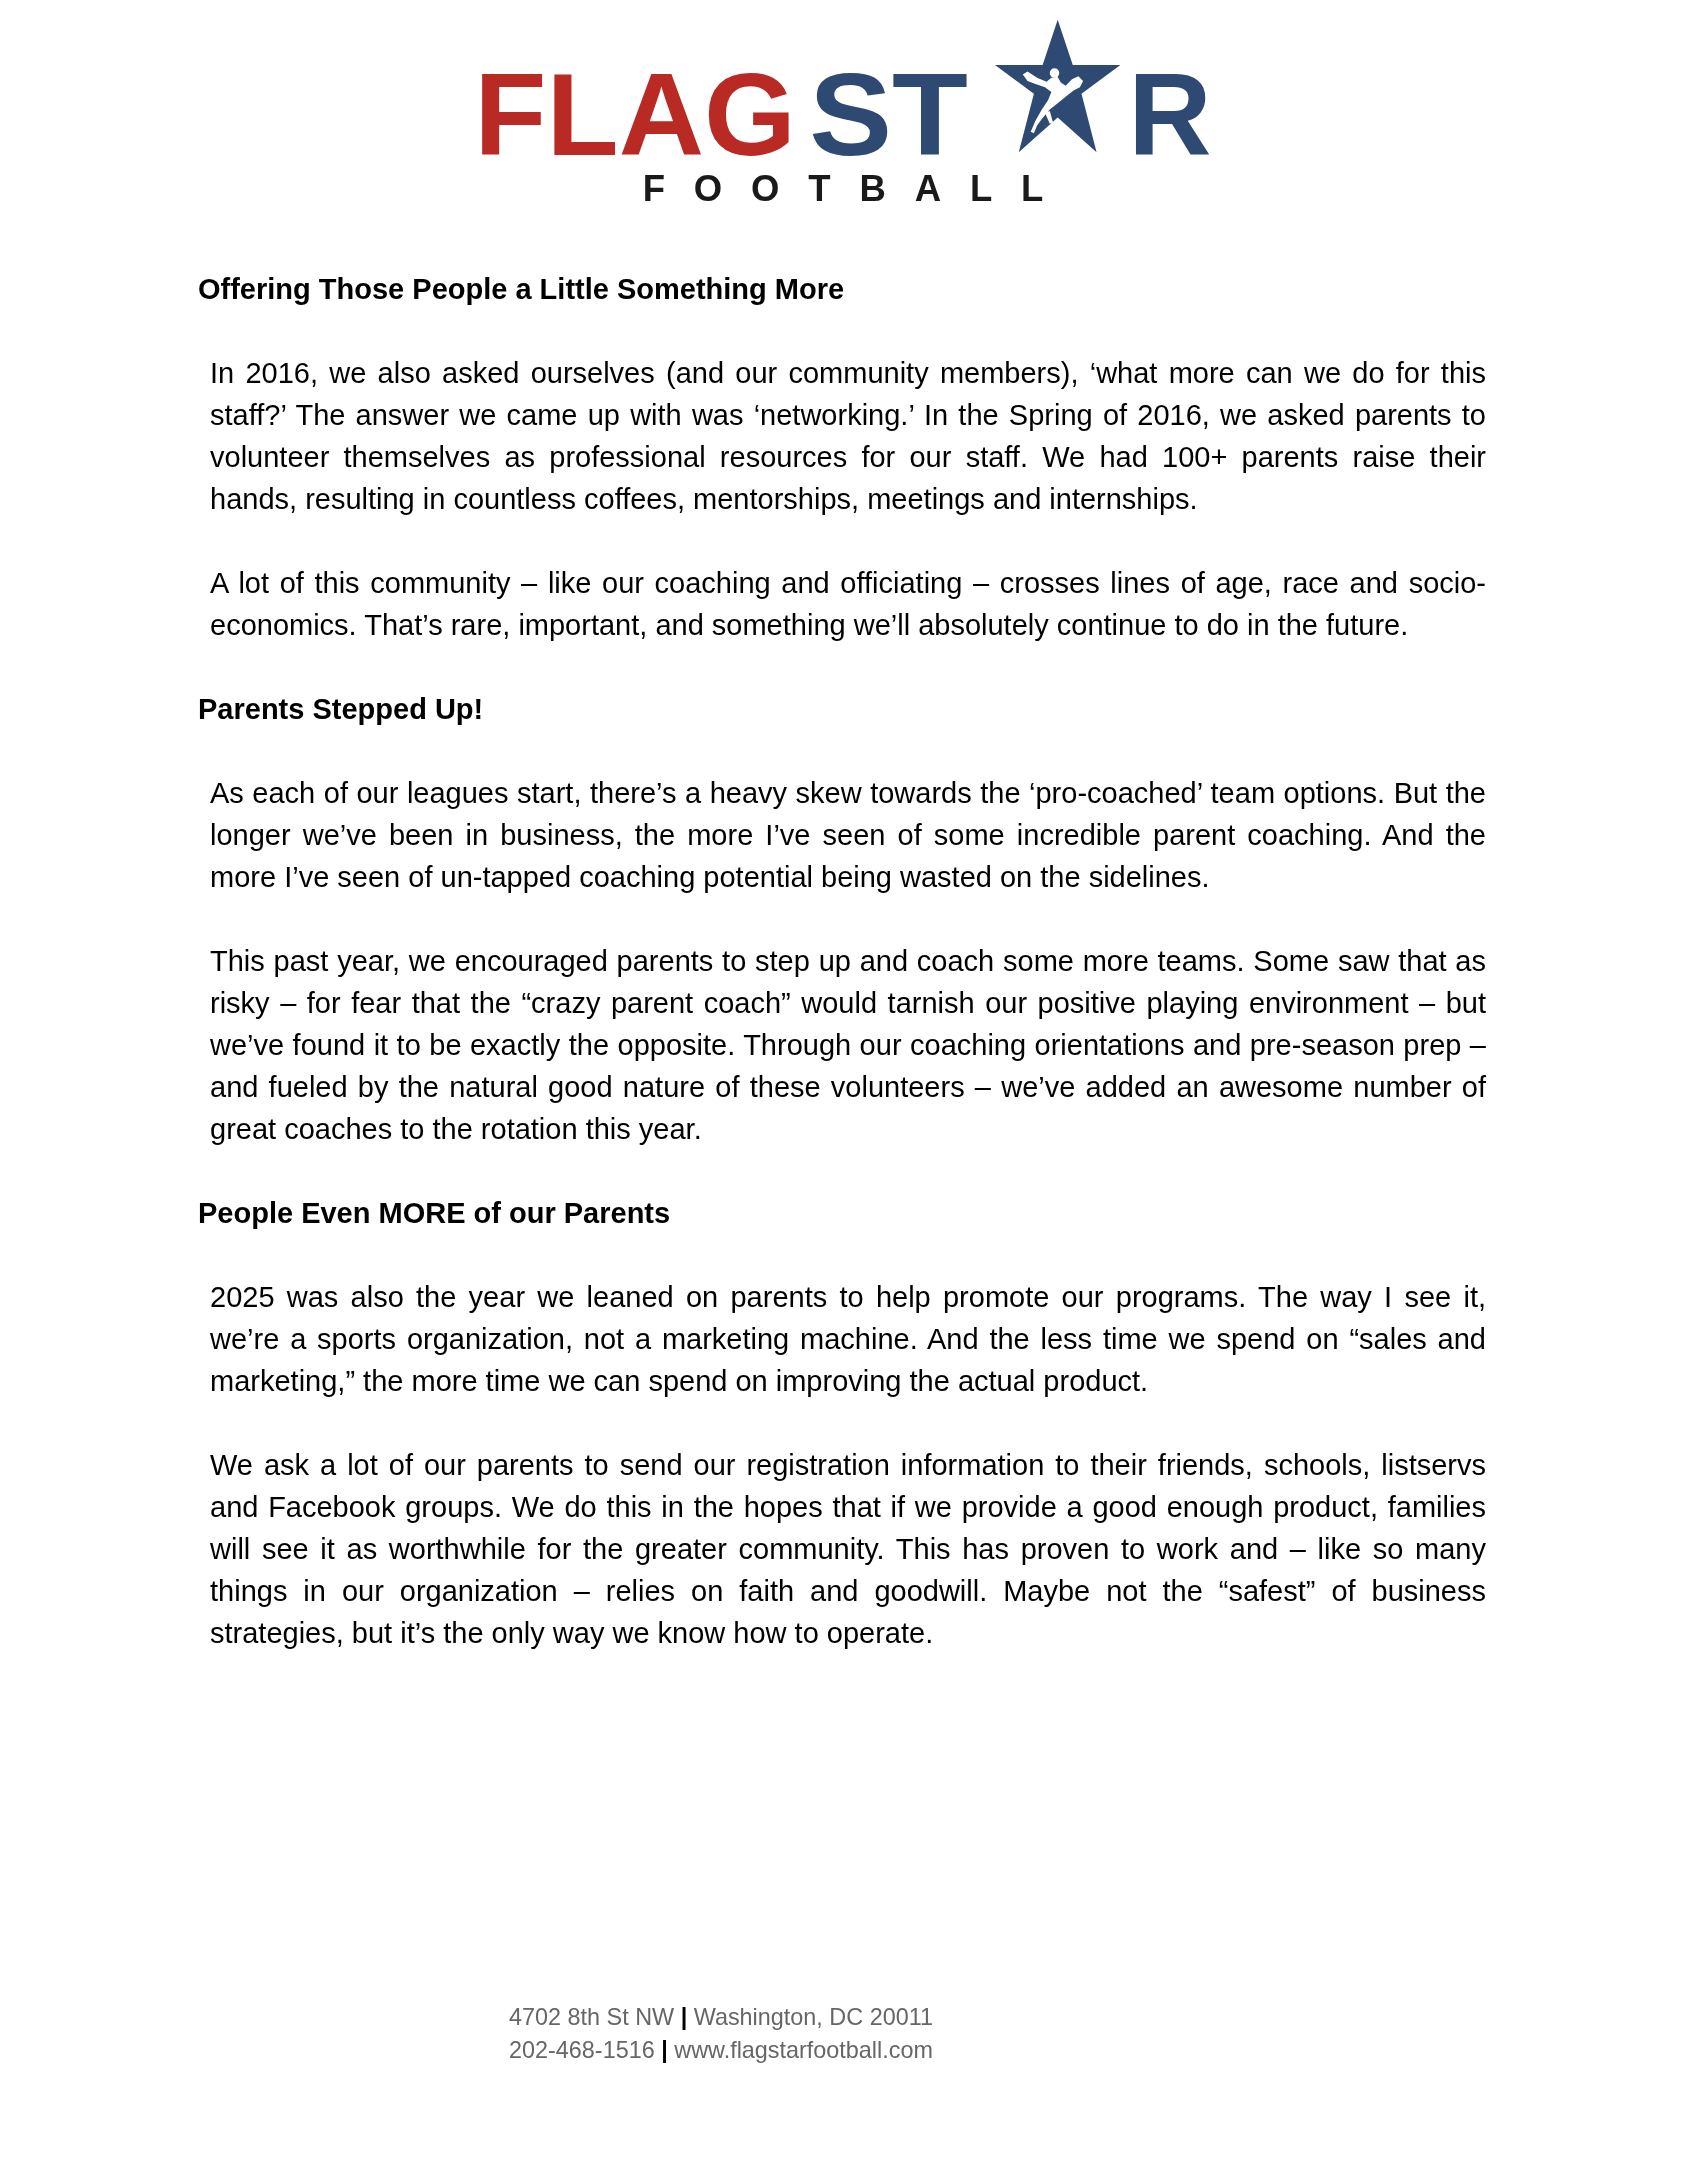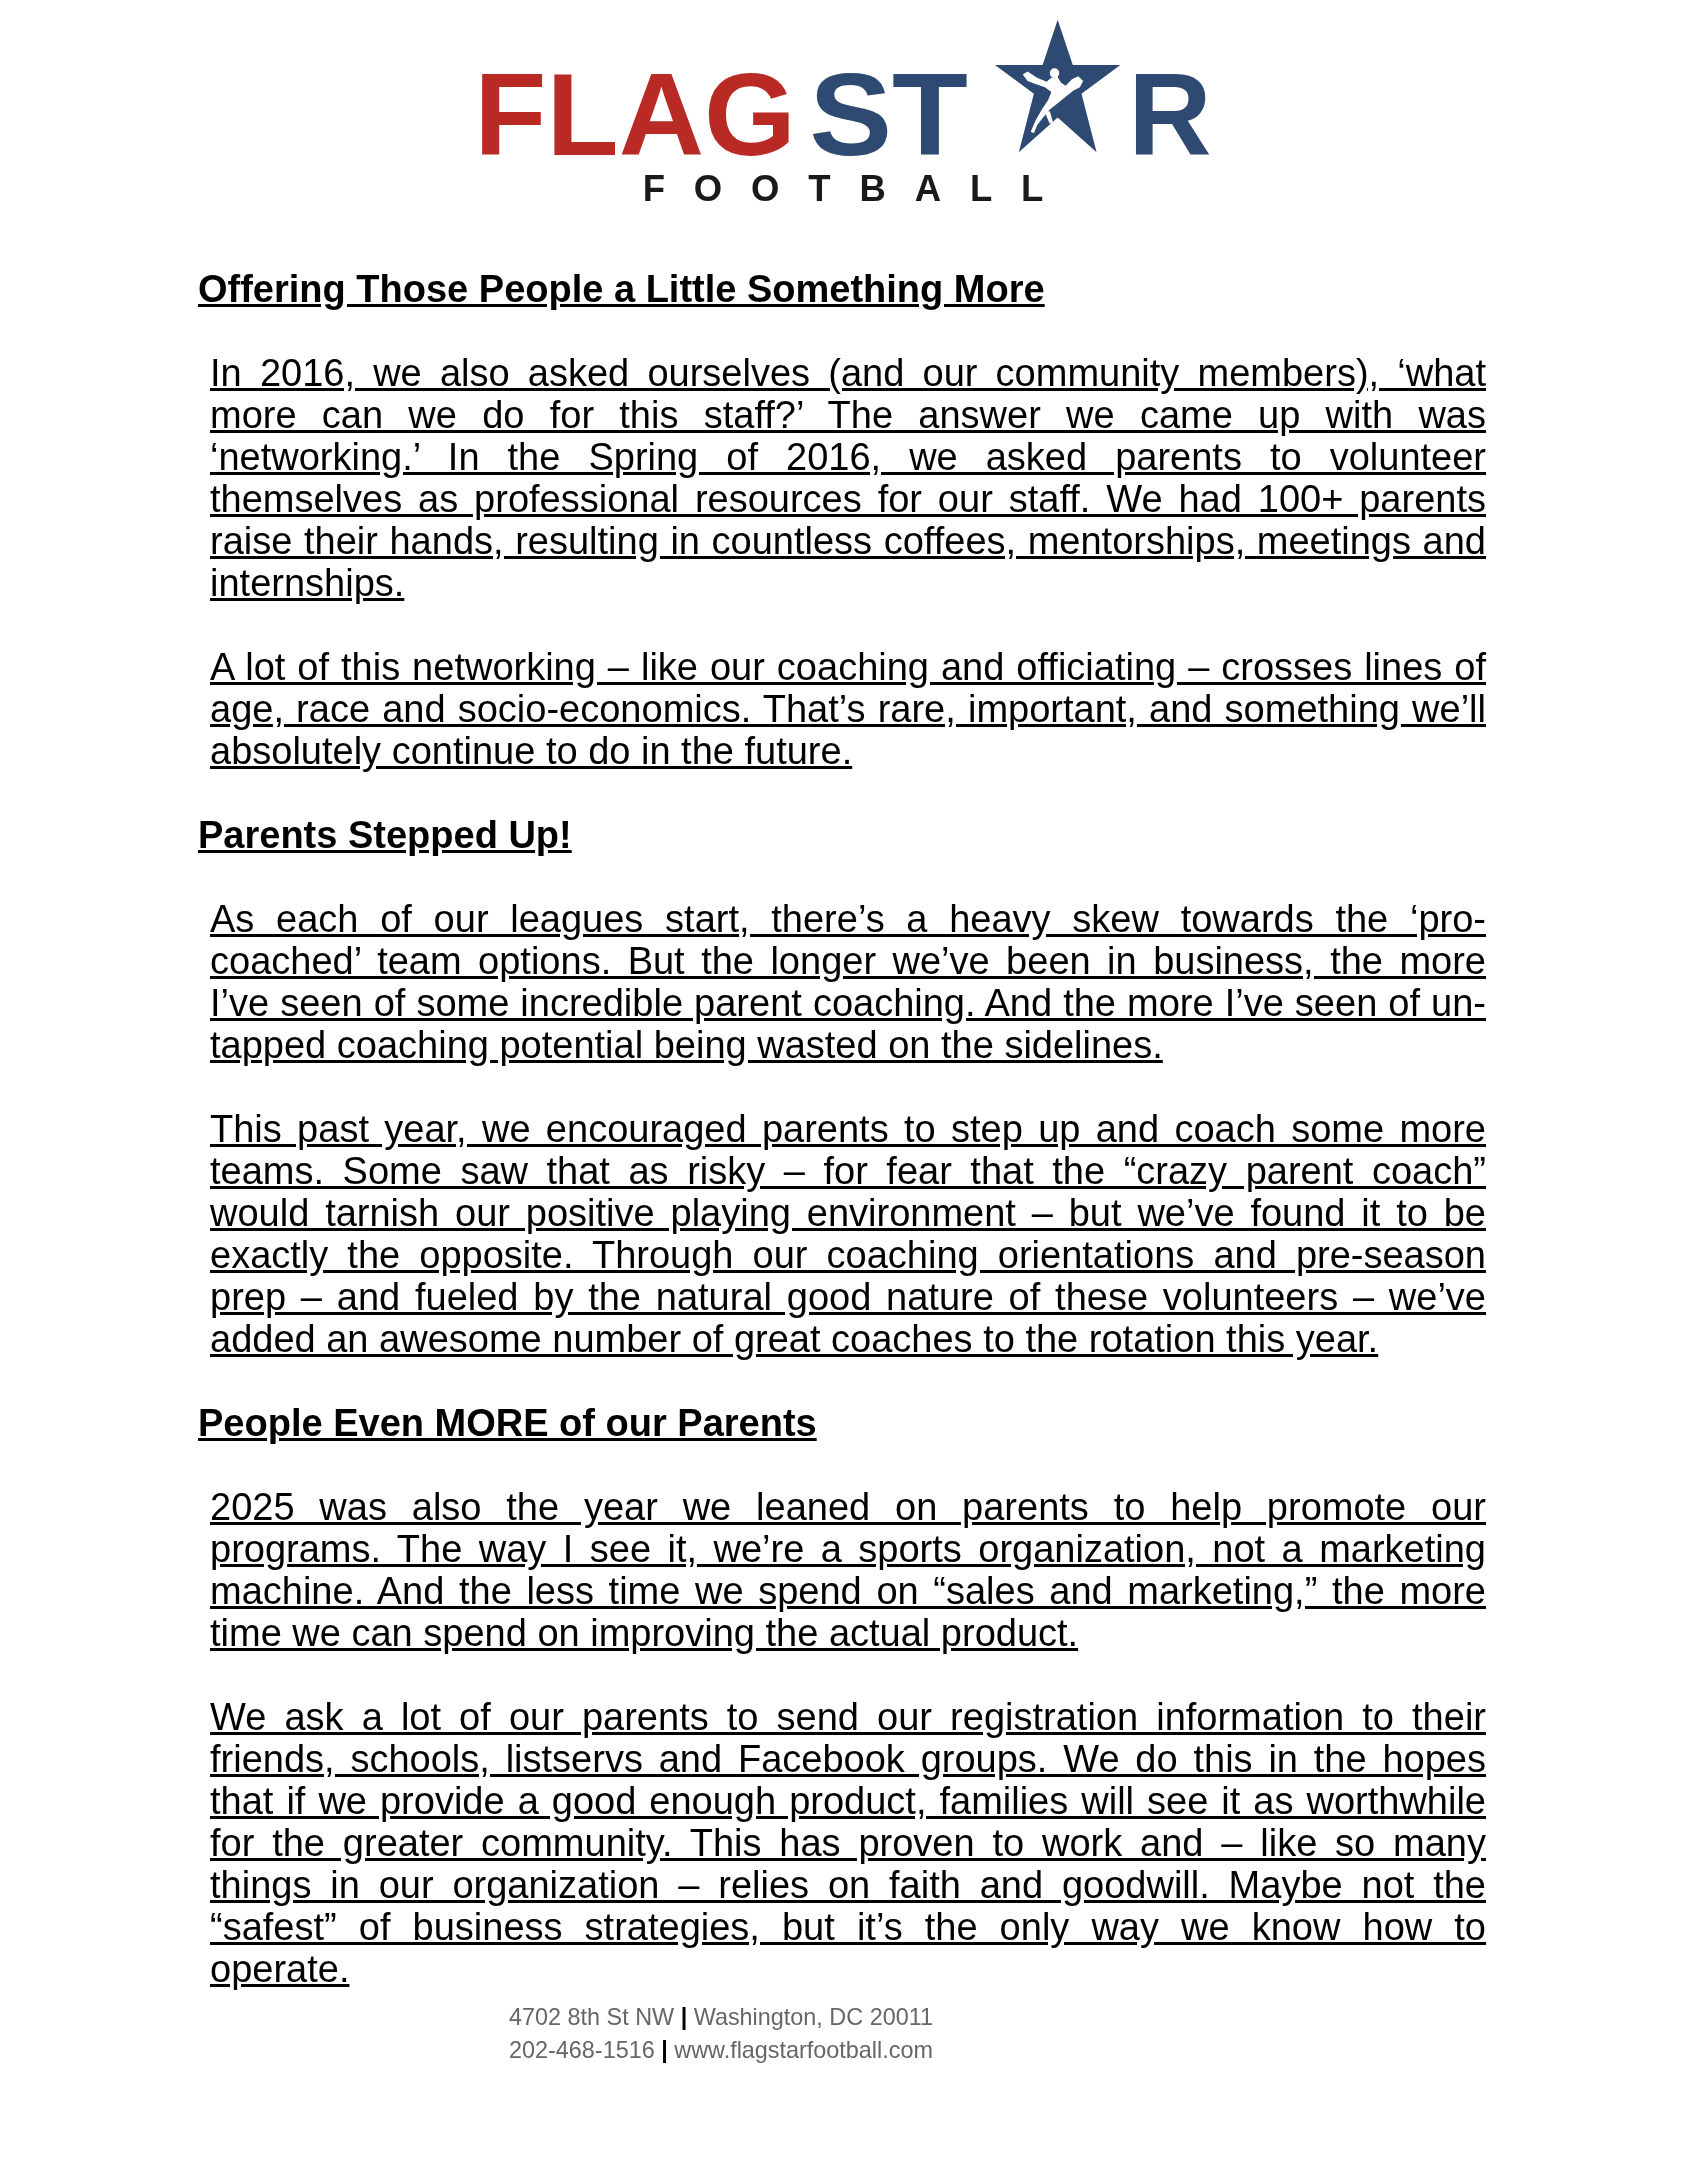--- a/index.html
+++ b/index.html
@@ -6,23 +6,22 @@
   body { width: 1687px; height: 2183px; position: relative; overflow: hidden; font-family: "Liberation Sans", sans-serif; color: #000; }
 
   #logo { position: absolute; left: 472px; top: 14.3px; width: 746px; height: 195px; }
   #logo svg { display: block; }
 
   #content {
     position: absolute;
     left: 198px;
     width: 1288px;
     top: 268px;
-    font-size: 38px;
+    font-size: 29px;
     line-height: 42px;
-    text-decoration: underline;
   }
   #content .heading { font-weight: bold; margin: 0 0 42px 0; }
   #content .para { margin: 0 0 42px 12px; text-align: justify; text-align-last: left; }
 
   #footer {
     position: absolute;
     left: 0; width: 1442px;
     top: 2001px;
     text-align: center;
     font-size: 23.4px;
@@ -52,21 +51,21 @@
     <text x="827" y="177" fill="#2F4A72" font-family="Liberation Sans, sans-serif" font-weight="bold" font-size="148" textLength="105" lengthAdjust="spacingAndGlyphs">R</text>
 
     <text x="215" y="235" fill="#1A1A1A" font-family="Liberation Sans, sans-serif" font-weight="bold" font-size="46" textLength="505" lengthAdjust="spacing">FOOTBALL</text>
   </svg>
 </div>
 
 <div id="content">
   <section>
     <div class="heading">Offering Those People a Little Something More</div>
     <p class="para">In 2016, we also asked ourselves (and our community members), ‘what more can we do for this staff?’ The answer we came up with was ‘networking.’ In the Spring of 2016, we asked parents to volunteer themselves as professional resources for our staff. We had 100+ parents raise their hands, resulting in countless coffees, mentorships, meetings and internships.</p>
-    <p class="para">A lot of this networking – like our coaching and officiating – crosses lines of age, race and socio-economics. That’s rare, important, and something we’ll absolutely continue to do in the future.</p>
+    <p class="para">A lot of this community – like our coaching and officiating – crosses lines of age, race and socio-economics. That’s rare, important, and something we’ll absolutely continue to do in the future.</p>
   </section>
   <section>
     <div class="heading">Parents Stepped Up!</div>
     <p class="para">As each of our leagues start, there’s a heavy skew towards the ‘pro-coached’ team options. But the longer we’ve been in business, the more I’ve seen of some incredible parent coaching. And the more I’ve seen of un-tapped coaching potential being wasted on the sidelines.</p>
     <p class="para">This past year, we encouraged parents to step up and coach some more teams. Some saw that as risky – for fear that the “crazy parent coach” would tarnish our positive playing environment – but we’ve found it to be exactly the opposite.  Through our coaching orientations and pre-season prep – and fueled by the natural good nature of these volunteers – we’ve added an awesome number of great coaches to the rotation this year.</p>
   </section>
   <section>
     <div class="heading">People Even MORE of our Parents</div>
     <p class="para">2025 was also the year we leaned on parents to help promote our programs. The way I see it, we’re a sports organization, not a marketing machine. And the less time we spend on “sales and marketing,” the more time we can spend on improving the actual product.</p>
     <p class="para">We ask a lot of our parents to send our registration information  to their friends, schools, listservs and Facebook groups. We do this in the hopes that if we provide a good enough product, families will see it as worthwhile for the greater community. This has proven to work and – like so many things in our organization – relies on faith and goodwill. Maybe not the “safest” of business strategies, but it’s the only way we know how to operate.</p>

